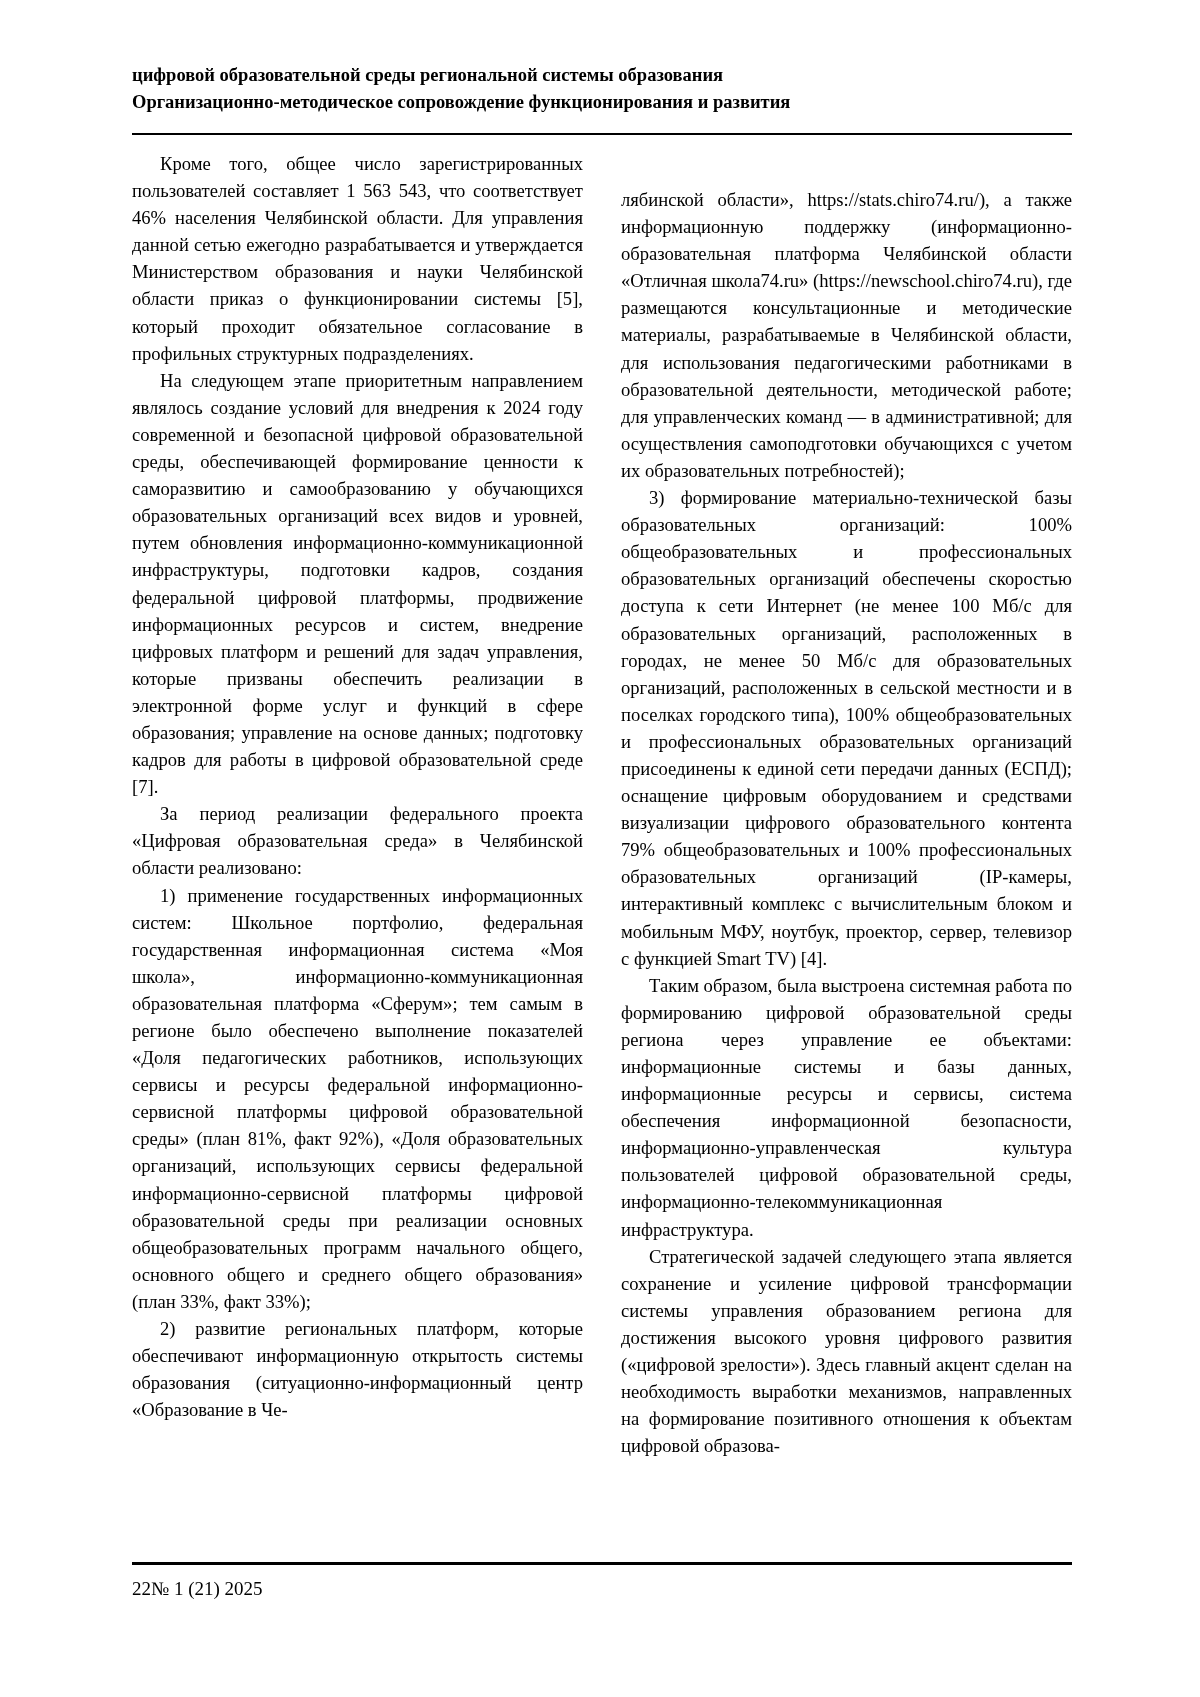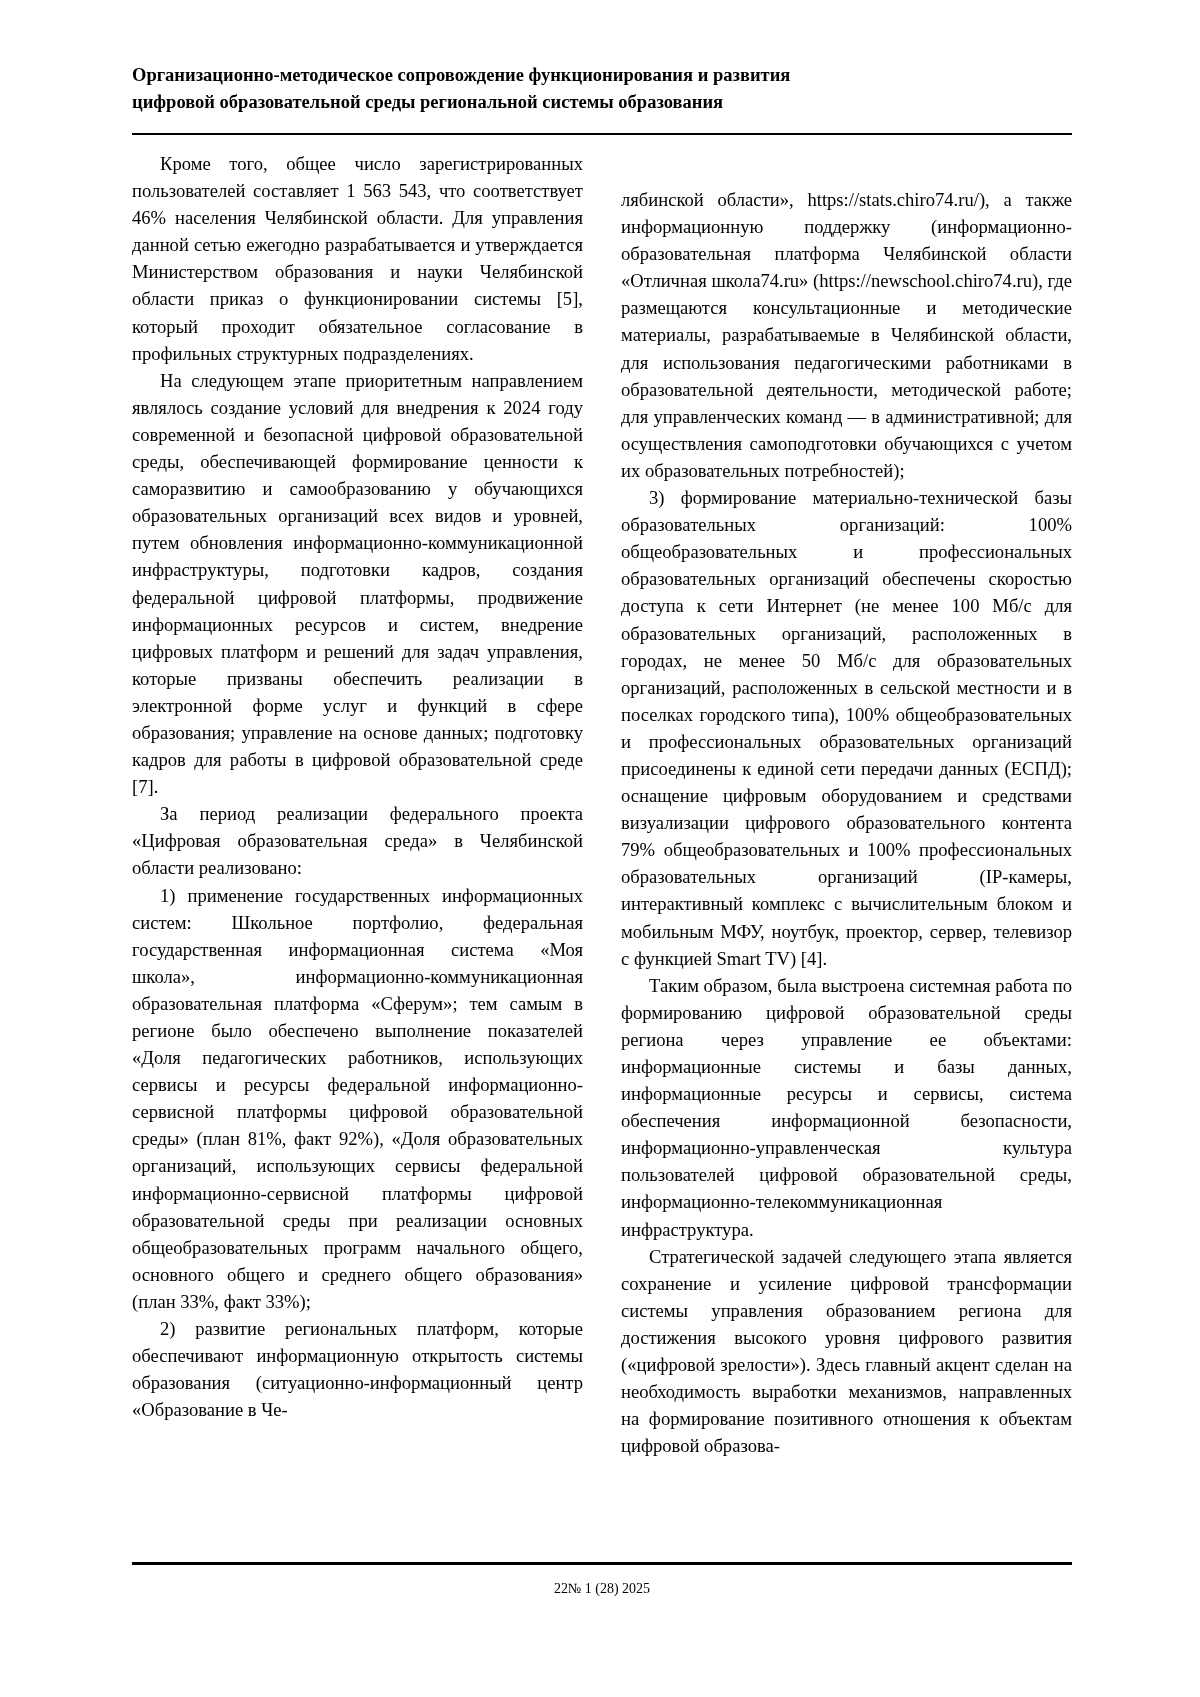--- a/index.html
+++ b/index.html
@@ -78,39 +78,39 @@
     width: 940px;
     height: 2.5px;
     background: #000;
   }
   .footer {
     position: absolute;
     left: 132px;
     top: 1575px;
     width: 940px;
     display: flex;
-    justify-content: center;
-    font-size: 14px;
+    justify-content: flex-start;
+    font-size: 19px;
     line-height: 28px;
   }
   .footer .page-num {
     font-family: "Liberation Serif", "DejaVu Serif", serif;
   }
   .footer .issue {
     font-family: "Liberation Serif", "DejaVu Serif", serif;
   }
 </style>
 </head>
 <body>
 
 <div class="page">
 
   <div class="header">
+    <div class="header-line">цифровой образовательной среды региональной системы образования</div>
     <div class="header-line">Организационно-методическое сопровождение функционирования и развития</div>
-    <div class="header-line">цифровой образовательной среды региональной системы образования</div>
   </div>
   <div class="header-rule"></div>
 
   <div class="columns">
 
     <div class="col">
       <p>Кроме того, общее число зарегистрированных пользователей составляет 1 563 543, что соответствует 46% населения Челябинской области. Для управления данной сетью ежегодно разрабатывается и утверждается Министерством образования и науки Челябинской области приказ о функционировании системы [5], который проходит обязательное согласование в профильных структурных подразделениях.</p>
       <p>На следующем этапе приоритетным направлением являлось создание условий для внедрения к 2024 году современной и безопасной цифровой образовательной среды, обеспечивающей формирование ценности к саморазвитию и самообразованию у обучающихся образовательных организаций всех видов и уровней, путем обновления информационно-коммуникационной инфраструктуры, подготовки кадров, создания федеральной цифровой платформы, продвижение информационных ресурсов и систем, внедрение цифровых платформ и решений для задач управления, которые призваны обеспечить реализации в электронной форме услуг и функций в сфере образования; управление на основе данных; подготовку кадров для работы в цифровой образовательной среде [7].</p>
       <p>За период реализации федерального проекта «Цифровая образовательная среда» в Челябинской области реализовано:</p>
       <p>1) применение государственных информационных систем: Школьное портфолио, федеральная государственная информационная система «Моя школа», информационно-коммуникационная образовательная платформа «Сферум»; тем самым в регионе было обеспечено выполнение показателей «Доля педагогических работников, использующих сервисы и ресурсы федеральной информационно-сервисной платформы цифровой образовательной среды» (план 81%, факт 92%), «Доля образовательных организаций, использующих сервисы федеральной информационно-сервисной платформы цифровой образовательной среды при реализации основных общеобразовательных программ начального общего, основного общего и среднего общего образования» (план 33%, факт 33%);</p>
@@ -122,16 +122,16 @@
       <p>3) формирование материально-технической базы образовательных организаций: 100% общеобразовательных и профессиональных образовательных организаций обеспечены скоростью доступа к сети Интернет (не менее 100 Мб/с для образовательных организаций, расположенных в городах, не менее 50 Мб/с для образовательных организаций, расположенных в сельской местности и в поселках городского типа), 100% общеобразовательных и профессиональных образовательных организаций присоединены к единой сети передачи данных (ЕСПД); оснащение цифровым оборудованием и средствами визуализации цифрового образовательного контента 79% общеобразовательных и 100% профессиональных образовательных организаций (IP-камеры, интерактивный комплекс с вычислительным блоком и мобильным МФУ, ноутбук, проектор, сервер, телевизор с функцией Smart TV) [4].</p>
       <p>Таким образом, была выстроена системная работа по формированию цифровой образовательной среды региона через управление ее объектами: информационные системы и базы данных, информационные ресурсы и сервисы, система обеспечения информационной безопасности, информационно-управленческая культура пользователей цифровой образовательной среды, информационно-телекоммуникационная инфраструктура.</p>
       <p>Стратегической задачей следующего этапа является сохранение и усиление цифровой трансформации системы управления образованием региона для достижения высокого уровня цифрового развития («цифровой зрелости»). Здесь главный акцент сделан на необходимость выработки механизмов, направленных на формирование позитивного отношения к объектам цифровой образова-</p>
     </div>
 
   </div>
 
   <div class="footer-rule"></div>
   <div class="footer">
     <div class="page-num">22</div>
-    <div class="issue">№ 1 (28) 2025</div>
+    <div class="issue">№ 1 (21) 2025</div>
   </div>
 
 </div>
 
 </body></html>

